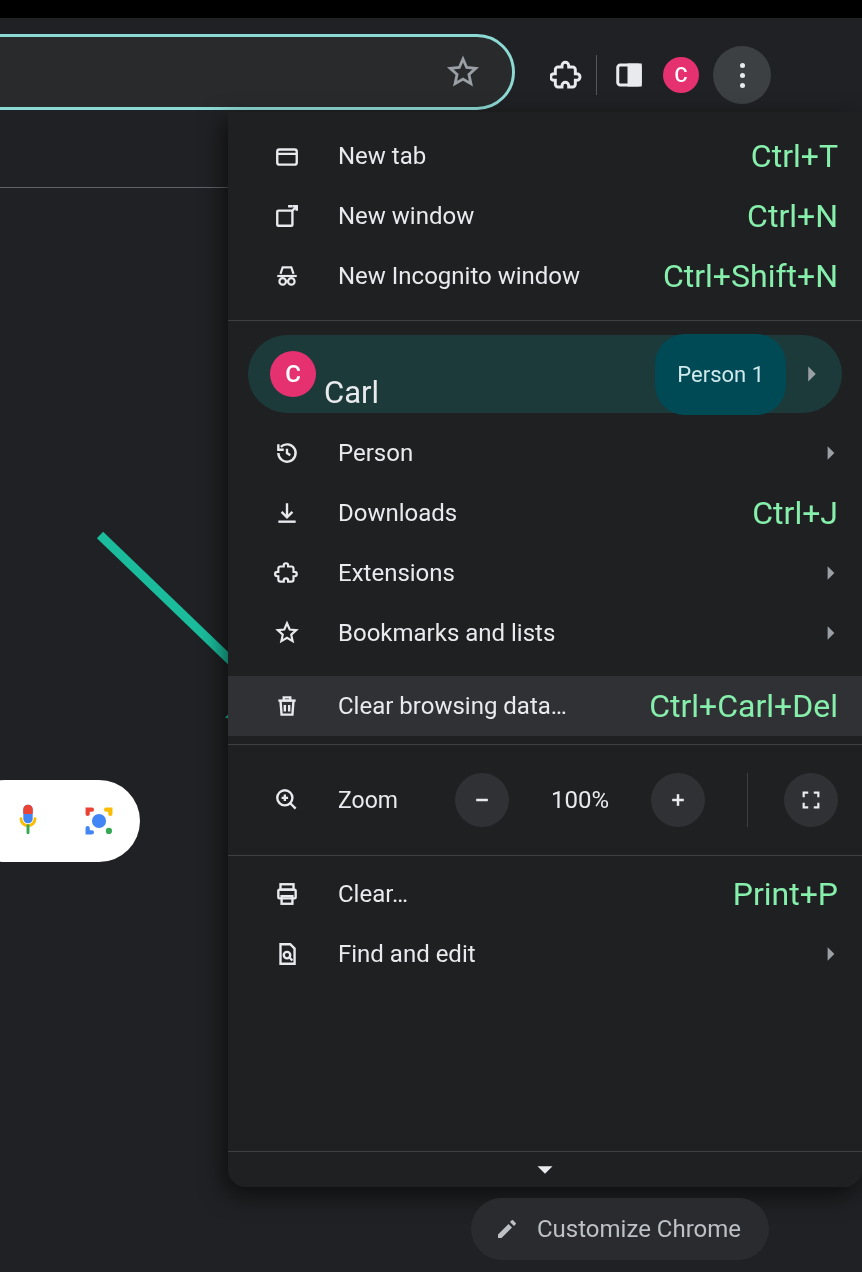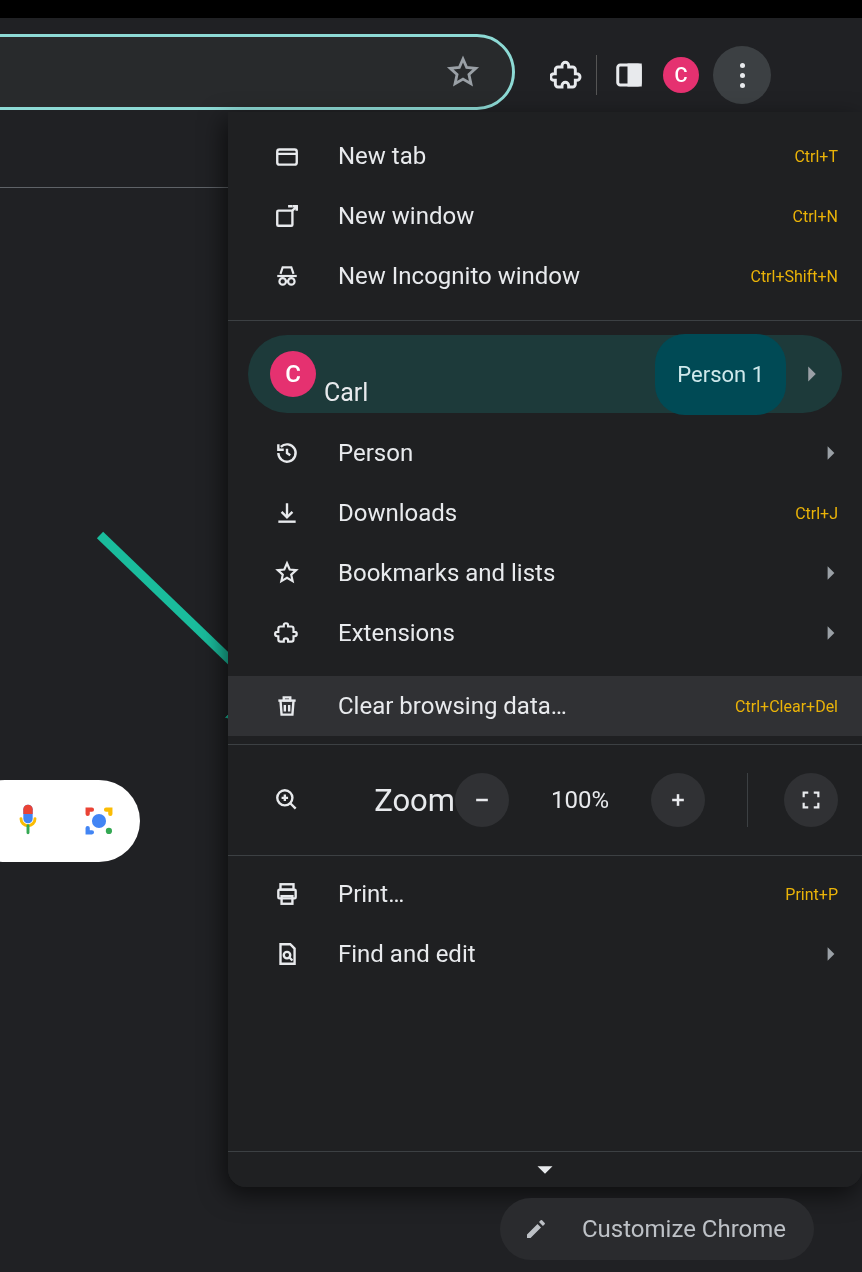--- a/index.html
+++ b/index.html
@@ -146,21 +146,21 @@
     color:#e8eaed;
     position:relative;
   }
   .row .ic {
     width:44px;
     display:flex;
     justify-content:flex-start;
     color:#e8eaed;
   }
   .row .lbl { flex:1; padding-left:20px; text-align:left; }
-  .row .shortcut { color:#eab308; font-size:16px; }
+  .row .shortcut { color:#86efac; font-size:32px; }
   .row .chev { color:#9aa0a6; padding-left:6px; }
   .row.hovered { background:#303134;margin-top:13px; }
   .row.disabled .lbl { color:#80868b; }
   .row.disabled .ic { color:#80868b; }
 
   .sep {
     height:1px;
     background:#3c4043;
     margin:14px 0;
   }
@@ -175,65 +175,65 @@
     display:flex;
     align-items:center;
     padding:0 22px 0 22px;
   }
   .profile-row .av {
     width:46px; height:46px; border-radius:50%;
     background:#e53170;
     color:#fff; font-size:24px; font-weight:500;
     display:flex; align-items:center; justify-content:center;
   }
-  .profile-row .name { flex:1; padding-left:8px; font-size:25px;margin-top:37px; }
+  .profile-row .name { flex:1; padding-left:8px; font-size:31px;margin-top:37px; }
   .profile-row .badge {
     background:#004a55;
     color:#cfe9ec;
     font-size:22px;
     padding:28px 22px;
     border-radius:30px;
     margin-right:18px;
   }
   .profile-row .chev { color:#9aa0a6; }
 
   
   .zoom-row {
     display:flex;
     align-items:center;
     min-height:94px;
     padding:0 24px 0 46px;
   }
   .zoom-row .ic { width:44px; }
-  .zoom-row .lbl { padding-left:20px; font-size:31px; flex:1;text-align:right; }
+  .zoom-row .lbl { padding-left:20px; font-size:23px; flex:1; }
   .zoom-controls {
     display:flex; align-items:center; gap:32px;
   }
   .circ {
     width:54px; height:54px; border-radius:50%;
     background:#303134;
     display:flex; align-items:center; justify-content:center;
     color:#e8eaed;
     font-size:28px;
   }
   .zoom-val { font-size:24px; min-width:78px; text-align:center; }
   .zoom-sep { width:1px; height:54px; background:#3c4043; margin:0 4px 0 10px; }
 
   
   .custom-chip {
     position:absolute;
-    left:500px;
+    left:471px;
     top:1198px;
     height:62px;
     padding:0 28px 0 24px;
     background:#2a2b2e;
     border-radius:31px;
     display:flex;
     align-items:center;
-    gap:34px;
+    gap:18px;
     font-size:24px;
     color:#bdc1c6;
   }
 
   
   .scroll-chev {
     height:36px;
     display:flex;
     align-items:center;
     justify-content:center;
@@ -396,56 +396,56 @@
           <path d="M4 20h16"></path>
         </svg>
       </span>
     <span class="lbl">Downloads</span>
     <span class="shortcut">Ctrl+J</span>
   </div>
 
   <div class="row">
     <span class="ic">
         <svg width="26" height="26" viewBox="0 0 24 24" fill="none" stroke="currentColor" stroke-width="2">
+          <path d="M19 11h-1V8a2 2 0 0 0-2-2h-3V5a2 2 0 0 0-4 0v1H6a2 2 0 0 0-2 2v3H3a2 2 0 0 0 0 4h1v3a2 2 0 0 0 2 2h3v-1a2 2 0 0 1 4 0v1h3a2 2 0 0 0 2-2v-3h1a2 2 0 0 0 0-4z"></path>
+        </svg>
+      </span>
+    <span class="lbl">Extensions</span>
+    <span class="chev">
+        <svg width="14" height="18" viewBox="0 0 10 16" fill="currentColor">
+          <path d="M2 2l6 6-6 6z"></path>
+        </svg>
+      </span>
+  </div>
+
+  <div class="row">
+    <span class="ic">
+        <svg width="26" height="26" viewBox="0 0 24 24" fill="none" stroke="currentColor" stroke-width="2">
           <path d="M12 3l2.5 5.8 6 .5-4.6 4.2 1.3 6L12 16.4 6.8 19.5l1.3-6L3.5 9.3l6-.5z"></path>
         </svg>
       </span>
     <span class="lbl">Bookmarks and lists</span>
     <span class="chev">
         <svg width="14" height="18" viewBox="0 0 10 16" fill="currentColor">
           <path d="M2 2l6 6-6 6z"></path>
         </svg>
       </span>
   </div>
 
-  <div class="row">
-    <span class="ic">
-        <svg width="26" height="26" viewBox="0 0 24 24" fill="none" stroke="currentColor" stroke-width="2">
-          <path d="M19 11h-1V8a2 2 0 0 0-2-2h-3V5a2 2 0 0 0-4 0v1H6a2 2 0 0 0-2 2v3H3a2 2 0 0 0 0 4h1v3a2 2 0 0 0 2 2h3v-1a2 2 0 0 1 4 0v1h3a2 2 0 0 0 2-2v-3h1a2 2 0 0 0 0-4z"></path>
-        </svg>
-      </span>
-    <span class="lbl">Extensions</span>
-    <span class="chev">
-        <svg width="14" height="18" viewBox="0 0 10 16" fill="currentColor">
-          <path d="M2 2l6 6-6 6z"></path>
-        </svg>
-      </span>
-  </div>
-
   <div class="row hovered">
     <span class="ic">
         <svg width="26" height="26" viewBox="0 0 24 24" fill="none" stroke="currentColor" stroke-width="2.2">
           <path d="M4 7h16"></path>
           <path d="M9 4h6v3H9z"></path>
           <path d="M6 7l1 13h10l1-13"></path>
           <path d="M10 11v6M14 11v6"></path>
         </svg>
       </span>
     <span class="lbl">Clear browsing data…</span>
-    <span class="shortcut">Ctrl+Clear+Del</span>
+    <span class="shortcut">Ctrl+Carl+Del</span>
   </div>
 
   <div class="sep tight"></div>
 
   <div class="zoom-row">
     <span class="ic">
         <svg width="26" height="26" viewBox="0 0 24 24" fill="none" stroke="currentColor" stroke-width="2.2">
           <circle cx="10" cy="10" r="7"></circle>
           <path d="M10 7v6M7 10h6"></path>
           <path d="M15 15l5 5"></path>
@@ -477,21 +477,21 @@
   <div class="sep tight"></div>
 
   <div class="row">
     <span class="ic">
         <svg width="26" height="26" viewBox="0 0 24 24" fill="none" stroke="currentColor" stroke-width="2.2">
           <rect x="6" y="3" width="12" height="5"></rect>
           <rect x="4" y="8" width="16" height="8" rx="1"></rect>
           <rect x="7" y="14" width="10" height="7"></rect>
         </svg>
       </span>
-    <span class="lbl">Print…</span>
+    <span class="lbl">Clear…</span>
     <span class="shortcut">Print+P</span>
   </div>
 
 
   <div class="row">
     <span class="ic">
         <svg width="26" height="26" viewBox="0 0 24 24" fill="none" stroke="currentColor" stroke-width="2.2">
           <path d="M6 3h9l4 4v14H6z"></path>
           <circle cx="12" cy="13" r="3"></circle>
           <path d="M14 15l3 3"></path>

